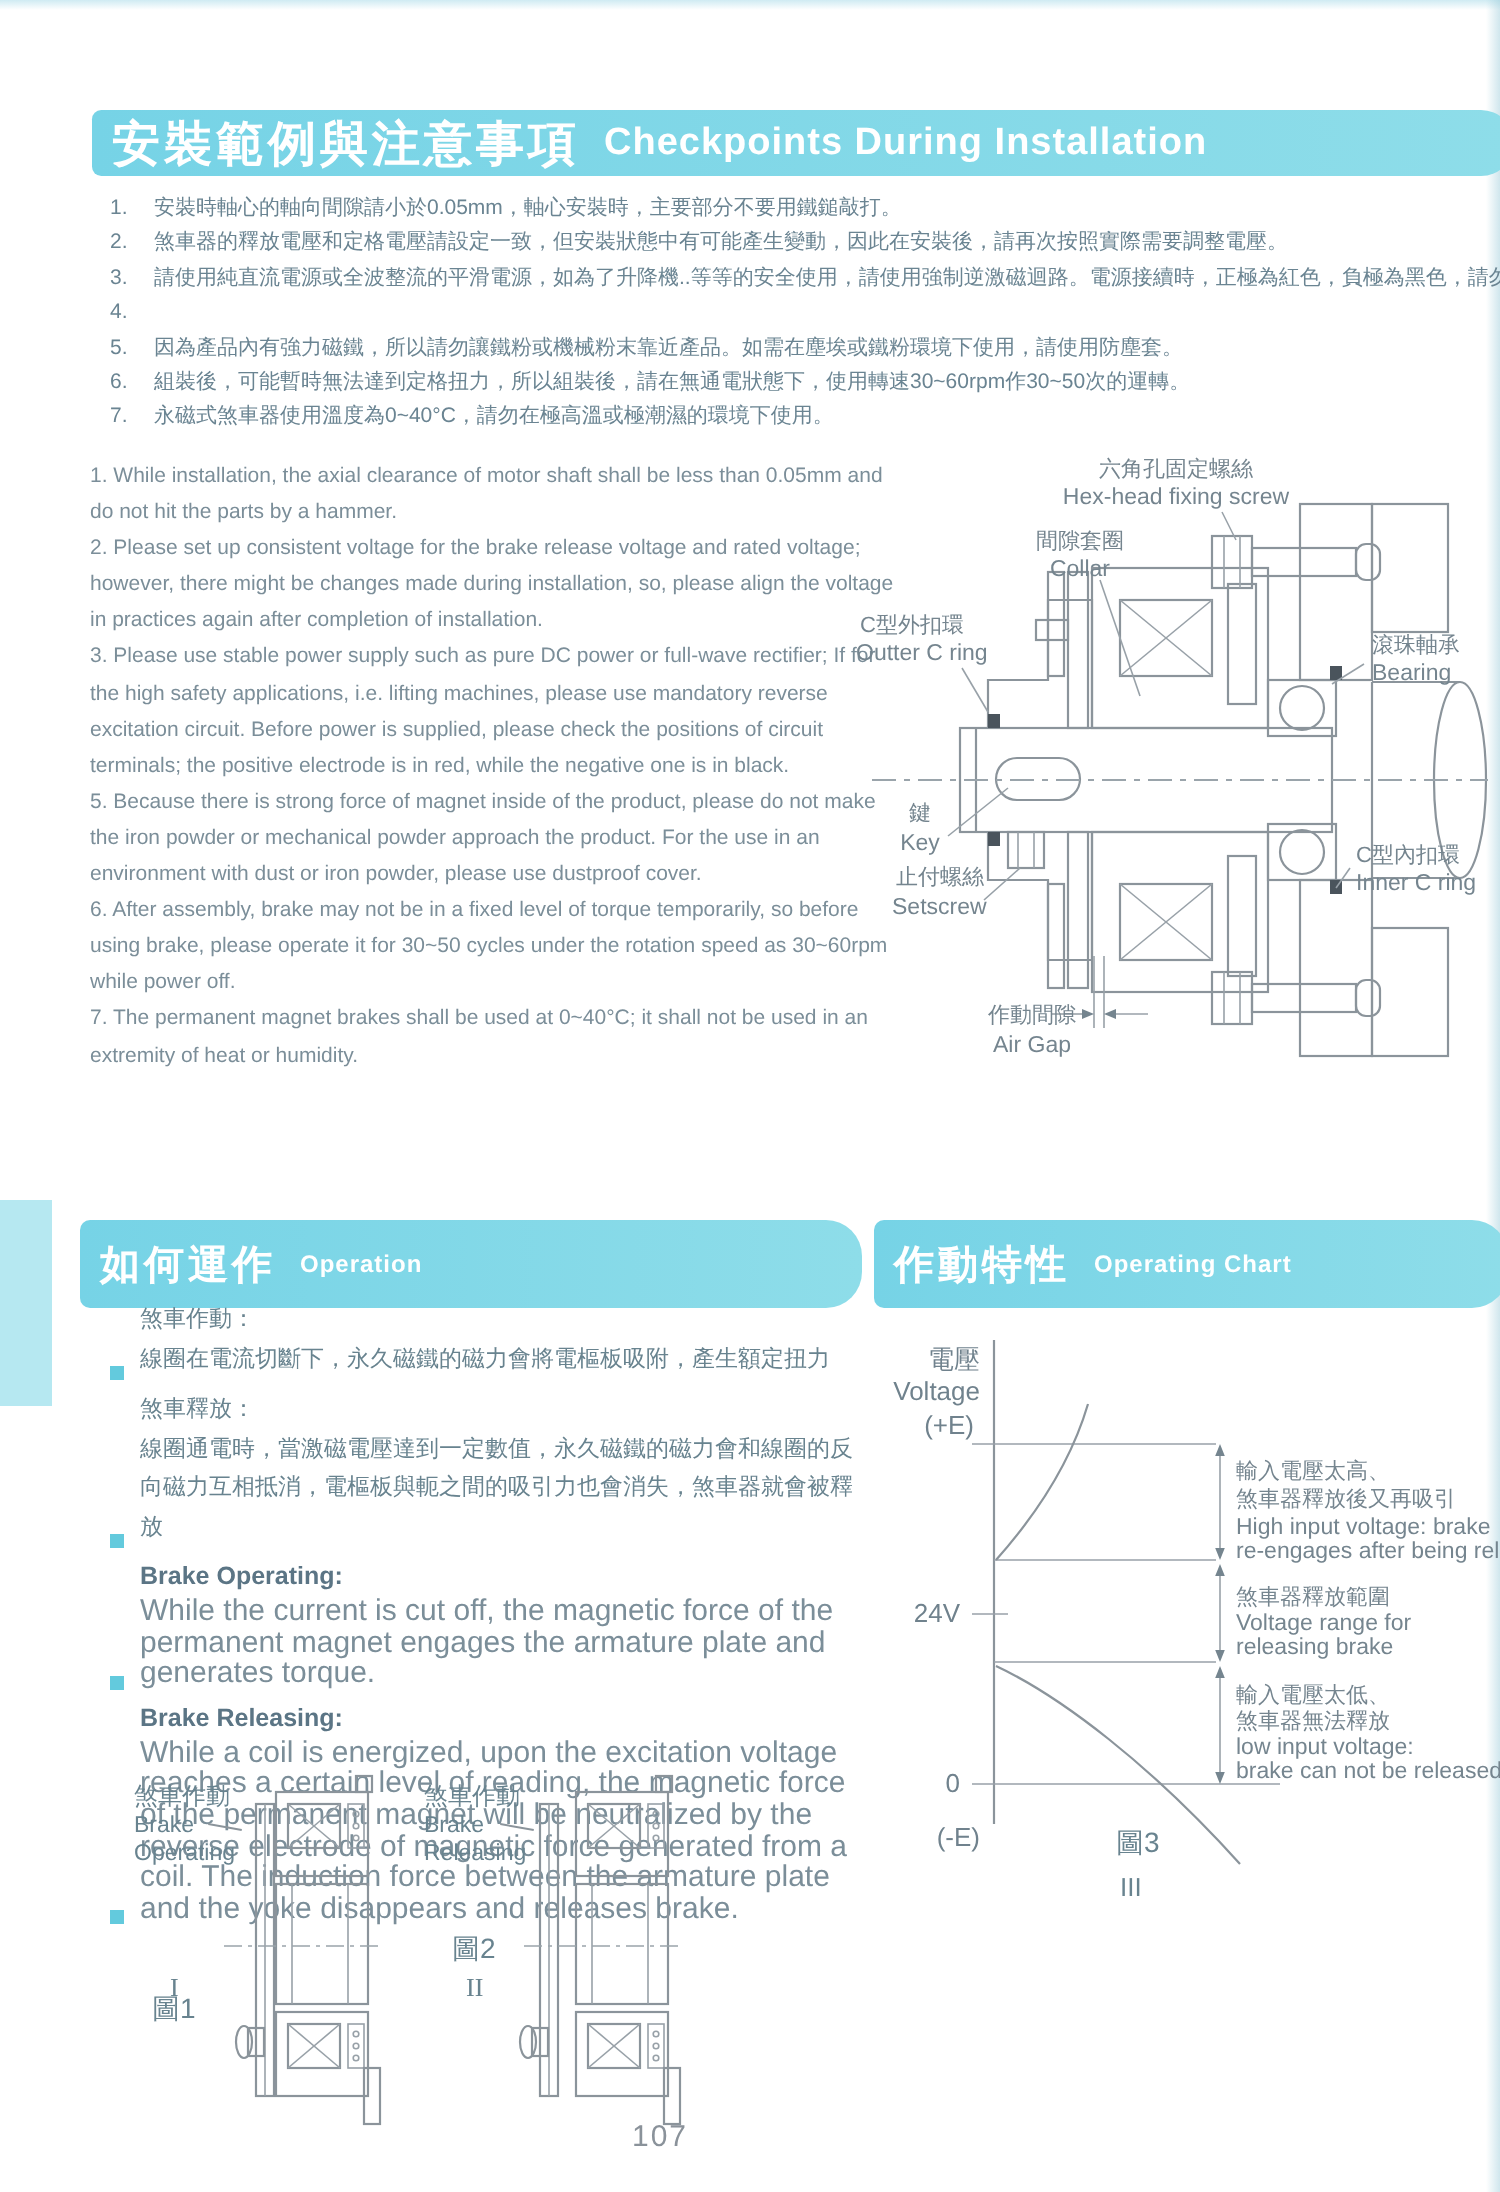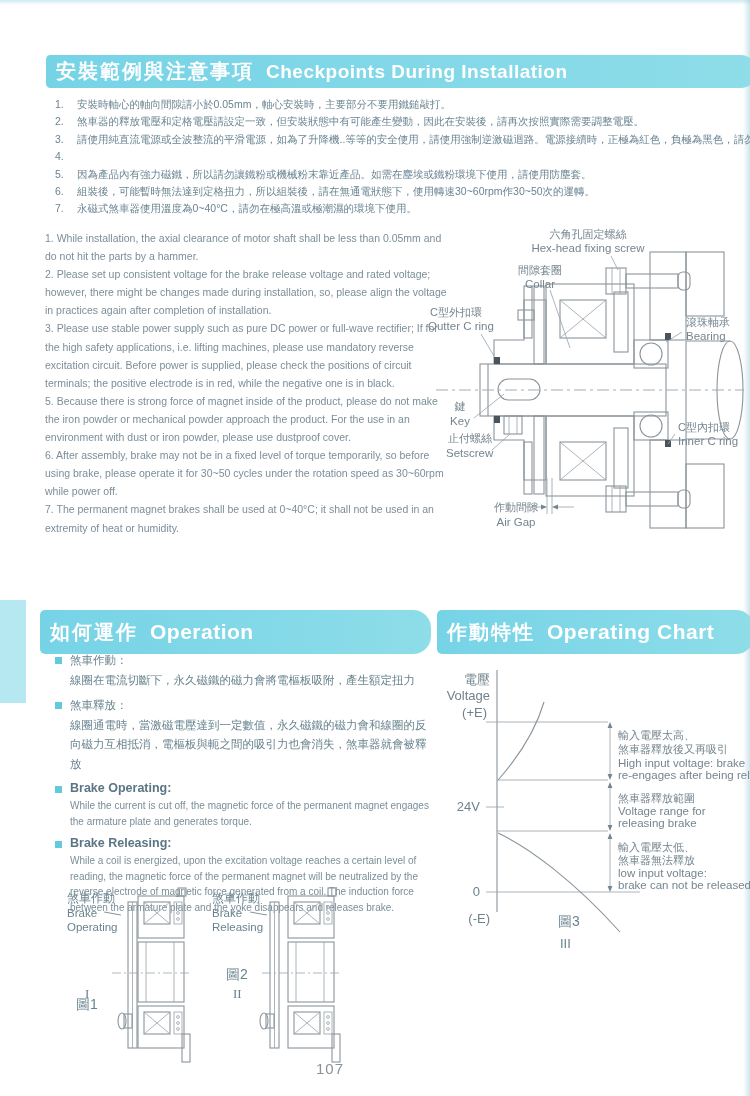--- a/index.html
+++ b/index.html
@@ -8,46 +8,46 @@
   .edge-top{position:absolute;left:0;top:0;width:100%;height:5px;
         background:linear-gradient(to bottom,rgba(160,215,230,.5),rgba(160,215,230,0));}
   .edge-right{position:absolute;right:0;top:0;width:7px;height:100%;
         background:linear-gradient(to left,rgba(150,200,215,.45),rgba(150,200,215,0));}
   .banner{position:absolute;display:flex;align-items:center;
         background:linear-gradient(90deg,#76d3e6,#8edde9);
         border-radius:5px 18px 18px 5px;color:#ffffff;white-space:nowrap;overflow:hidden;}
   .banner .zh{font-weight:bold;letter-spacing:2px;}
   .banner .en{font-weight:bold;margin-left:12px;letter-spacing:0.5px;}
   .banner-main{left:46px;top:55px;width:701px;height:33px;padding-left:10px;}
-  .banner-main .zh{font-size:20px;}
+  .banner-main .zh{font-size:24px;}
   .banner-main .en{font-size:19px;}
   .banner-sub{top:610px;height:44px;padding-left:10px;}
   .banner-op{left:40px;width:381px;}
   .banner-chart{left:437px;width:307px;}
   .banner-sub .zh{font-size:20px;}
-  .banner-sub .en{font-size:21px;text-align:center;}
+  .banner-sub .en{font-size:12px;text-align:center;}
   .leftbar{position:absolute;left:0;top:600px;width:26px;height:103px;background:#b6e8f1;}
 
   .zh-notes{position:absolute;left:55px;top:96px;width:692px;color:#6a8492;
         font-size:10.5px;line-height:17.4px;}
   .zh-note{display:flex;}
   .zh-note .n{width:22px;flex:none;}
   .zh-note .t{white-space:nowrap;}
 
   .en-notes{position:absolute;left:45px;top:229px;width:410px;color:#7b8e99;
         font-size:10.5px;line-height:18.1px;}
   .en-notes p{margin:0;}
 
   .op-content{position:absolute;left:55px;top:651px;width:380px;}
-  .op-item{display:flex;margin-bottom:6px;}
+  .op-item{display:flex;margin-bottom:6px;align-items:flex-end;}
   .op-bullet{width:7px;height:7px;background:#63cadd;margin:6px 8px 0 0;flex:none;}
   .op-text{flex:1;}
   .op-zh .op-heading,.op-zh .op-body{font-size:11.5px;line-height:19.5px;color:#68838f;}
   .op-en .op-heading{font-size:12.5px;line-height:16px;font-weight:bold;color:#5b7585;margin-bottom:2px;}
-  .op-en .op-body{font-size:10px;line-height:15.6px;color:#7b8e99;}
+  .op-en .op-body{font-size:15px;line-height:15.6px;color:#7b8e99;}
 
   .fig-label{position:absolute;color:#68838f;}
   .fig-label .zh{font-size:12px;line-height:15px;}
   .fig-label .en{font-size:11.5px;line-height:14px;}
   .fig-caption{position:absolute;font-size:14px;color:#68838f;}
   .fig-numeral{position:absolute;font-size:13px;color:#68838f;font-family:"Liberation Serif",serif;}
   .fig-leader{position:absolute;width:17px;height:1px;background:#8b949b;transform:rotate(10deg);}
 
   .page-number{position:absolute;left:0;top:1060px;width:660px;text-align:center;
         font-size:15px;letter-spacing:1px;color:#8a929a;}

